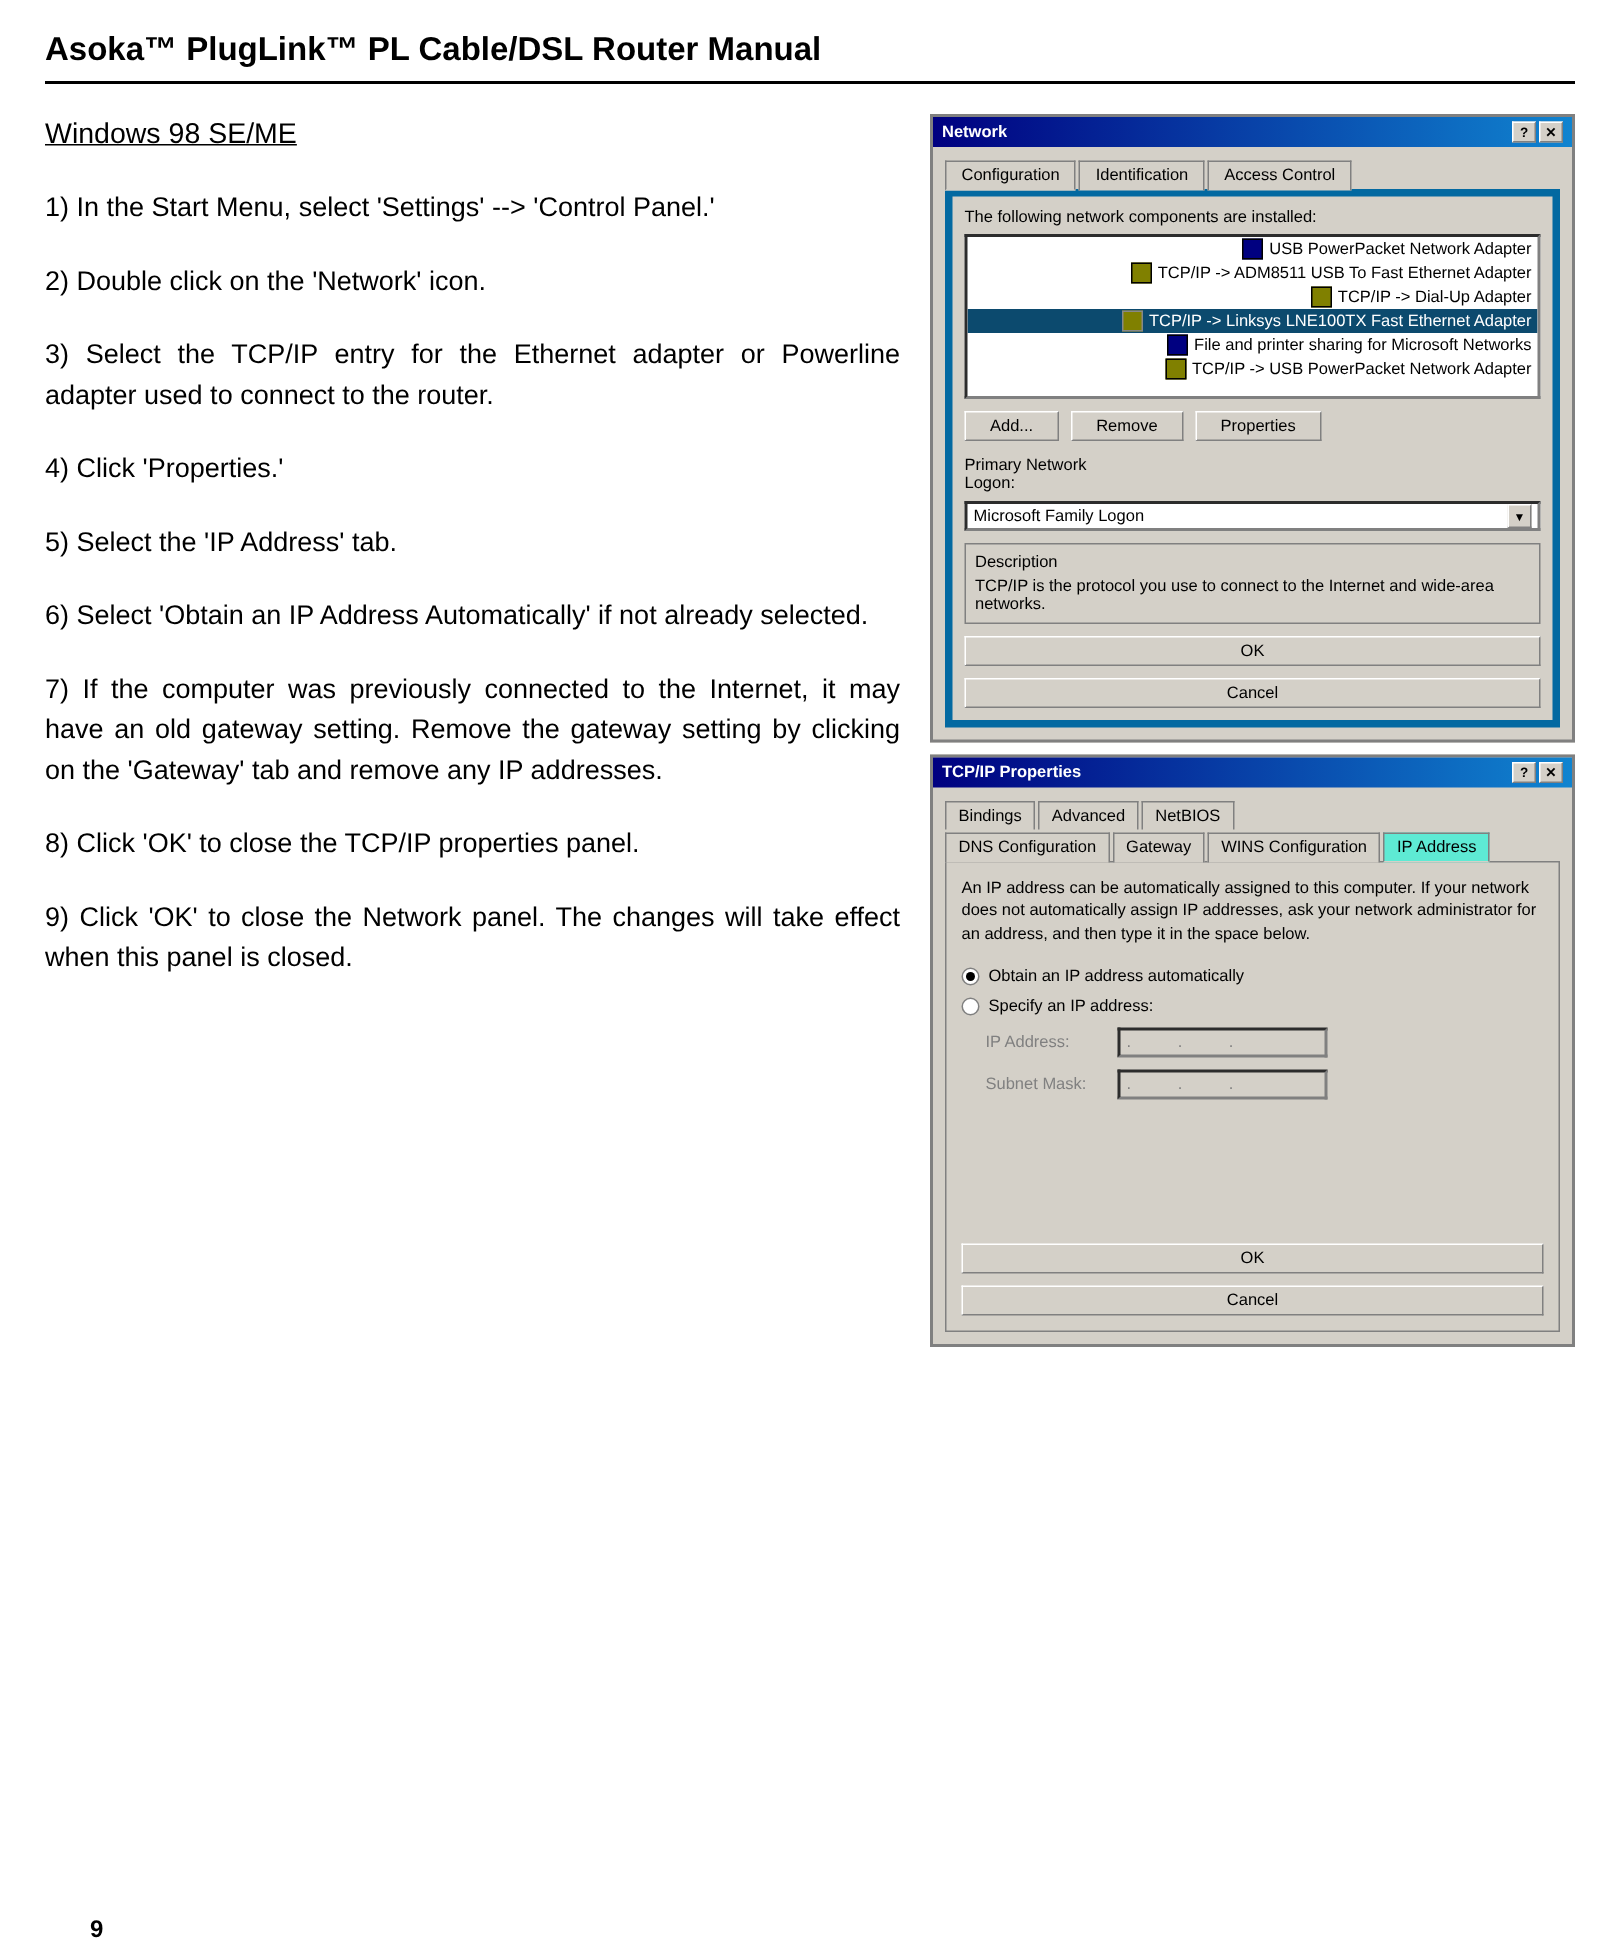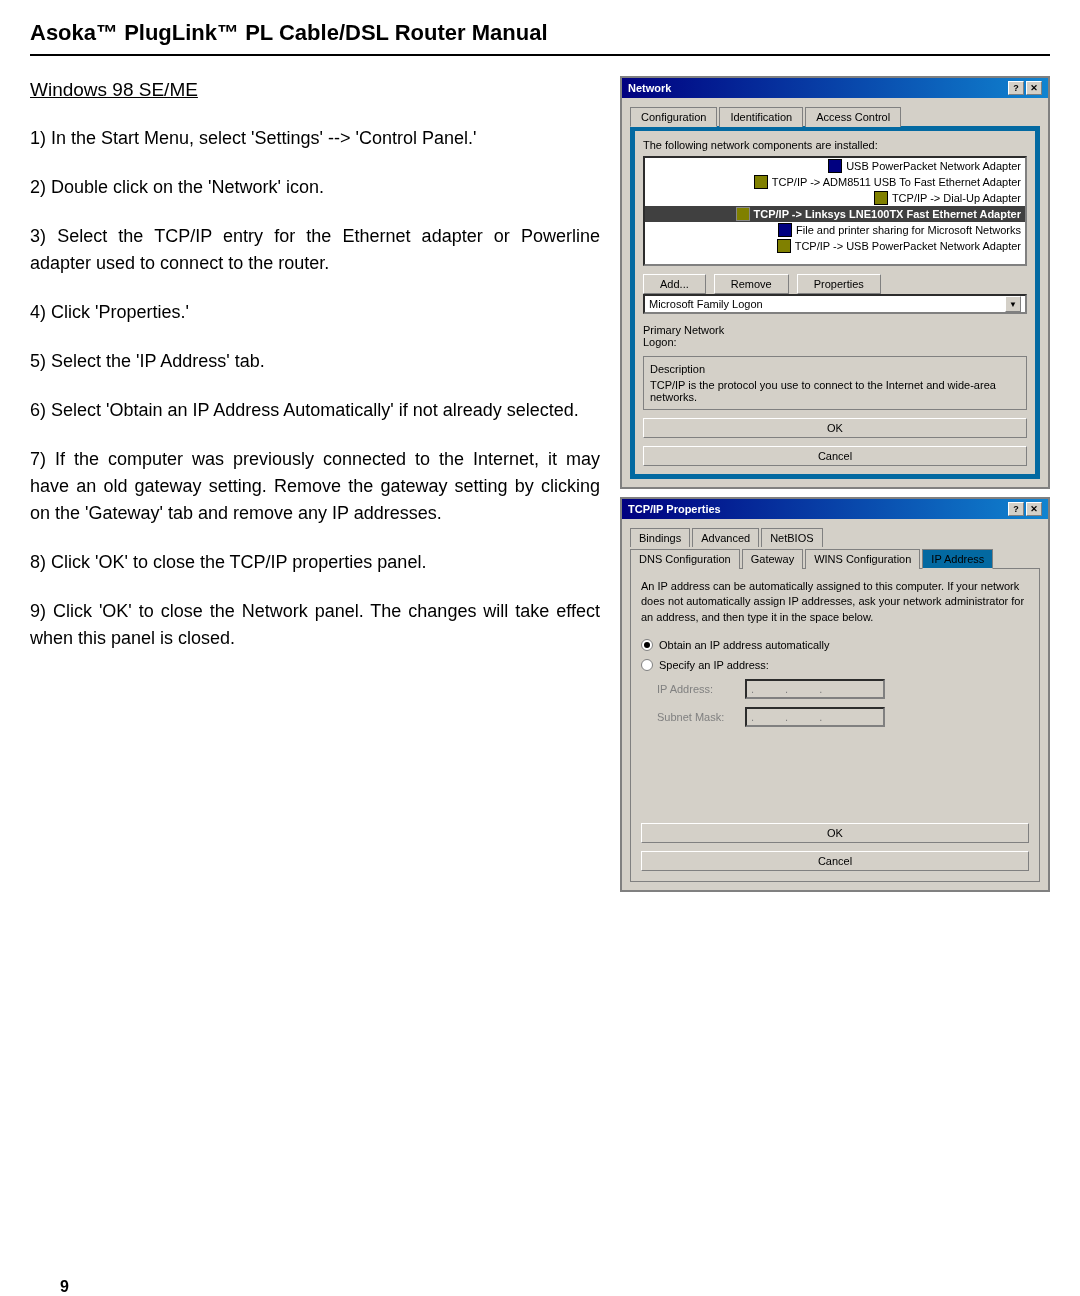--- a/index.html
+++ b/index.html
@@ -121,23 +121,22 @@
     }
     .win-listbox-item {
       padding: 1px 4px;
       display: flex;
       align-items: center;
       gap: 4px;
       white-space: nowrap;
       justify-content: flex-end;
     }
     .win-listbox-item.selected {
-      background: #404040;
+      background: #0c4a6e;
       color: #fff;
-      font-weight: bold;
     }
     .win-button-row {
       display: flex;
       gap: 8px;
       margin-top: 8px;
     }
     .win-button {
       padding: 3px 16px;
       background: #d4d0c8;
       border: 1px solid;
@@ -207,21 +206,21 @@
       padding: 3px 8px;
       background: #d4d0c8;
       border: 1px solid #808080;
       border-bottom: none;
       font-size: 11px;
       cursor: pointer;
       position: relative;
       top: 1px;
     }
     .tcpip-tab.active {
-      background: #0369a1;
+      background: #5eead4;
       z-index: 1;
       border-bottom: 1px solid #d4d0c8;
     }
     .tcpip-tab-content {
       border: 1px solid #808080;
       background: #d4d0c8;
       padding: 10px;
     }
     .tcpip-description {
       font-size: 11px;
@@ -353,28 +352,28 @@
                 <span>TCP/IP -&gt; USB PowerPacket Network Adapter</span>
               </div>
             </div>
 
             <div class="win-button-row">
               <div class="win-button">Add...</div>
               <div class="win-button">Remove</div>
               <div class="win-button">Properties</div>
             </div>
 
+            <div class="win-field-row" style="margin-top:10px;">
+              <span class="win-field-label">Primary Network Logon:</span>
+            </div>
             <div class="win-field-row">
               <div class="win-select" style="width:100%;">
                 <span>Microsoft Family Logon</span>
                 <div class="win-select-arrow">▼</div>
               </div>
-            </div>
-            <div class="win-field-row" style="margin-top:10px;">
-              <span class="win-field-label">Primary Network Logon:</span>
             </div>
 
 
             <div class="win-description-box">
               <div class="win-description-title">Description</div>
               <div>TCP/IP is the protocol you use to connect to the Internet and wide-area networks.</div>
             </div>
 
             <div class="win-ok-cancel">
               <div class="win-button">OK</div>

